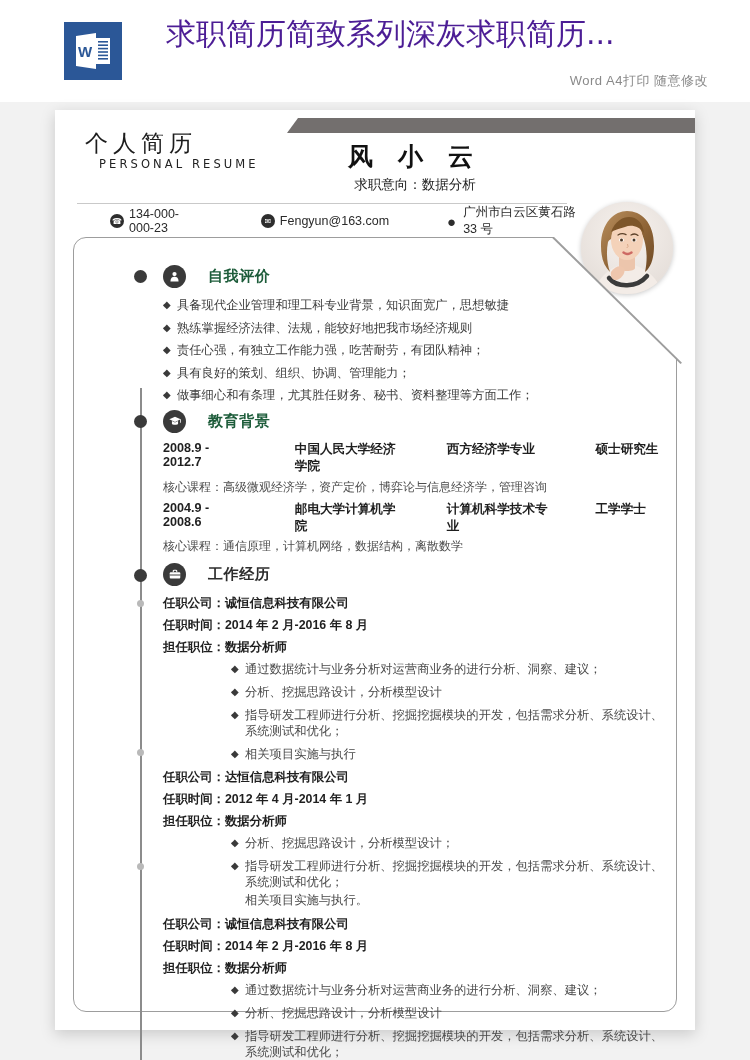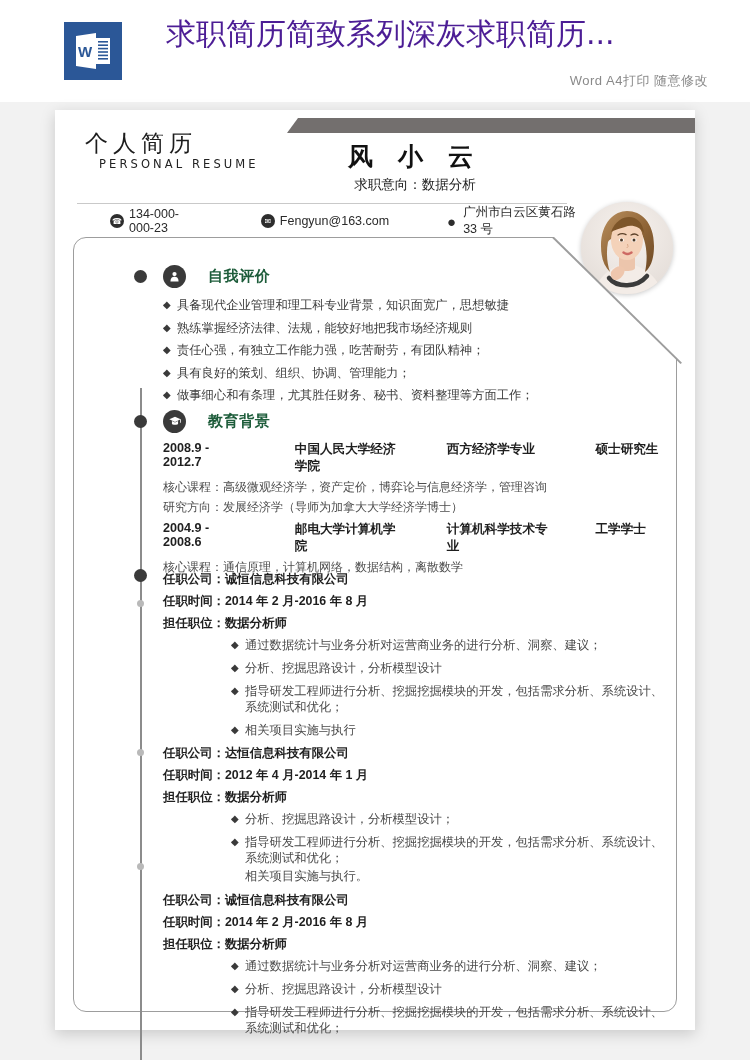--- a/index.html
+++ b/index.html
@@ -341,35 +341,44 @@
     </div>
 
     <div style="margin-top:8px;">
       <div class="edu-row">
         <span class="c-date">2008.9 - 2012.7</span>
         <span class="c-school">中国人民大学经济学院</span>
         <span class="c-major">西方经济学专业</span>
         <span class="c-degree">硕士研究生</span>
       </div>
       <div class="edu-note">核心课程：高级微观经济学，资产定价，博弈论与信息经济学，管理咨询</div>
-      <div class="edu-note">研究方向：发展经济学（导师为加拿大大学经济学博士）</div>
     </div>
 
     <div style="margin-top:5px;">
       <div class="edu-row">
         <span class="c-date">2004.9 - 2008.6</span>
         <span class="c-school">邮电大学计算机学院</span>
         <span class="c-major">计算机科学技术专业</span>
         <span class="c-degree">工学学士</span>
       </div>
       <div class="edu-note">核心课程：通信原理，计算机网络，数据结构，离散数学</div>
     </div>
   </div>
 
   <div class="section" style="top:452px; width:510px;">
+    <div class="sec-head">
+      <span class="sec-ico">
+        <svg width="14" height="14" viewBox="0 0 16 16" aria-hidden="true">
+          <rect x="2" y="6" width="12" height="7" rx="1" fill="#ffffff"></rect>
+          <path d="M6 6 L6 4.4 C6 3.9 6.4 3.6 7 3.6 L9 3.6 C9.6 3.6 10 3.9 10 4.4 L10 6" stroke="#ffffff" stroke-width="1.2" fill="none"></path>
+          <rect x="2" y="8.6" width="12" height="1.1" fill="#3a3a3a"></rect>
+        </svg>
+      </span>
+      <span class="sec-title dark">工作经历</span>
+    </div>
 
     <div class="job" style="margin-top:9px;">
       <div class="job-line">任职公司：诚恒信息科技有限公司</div>
       <div class="job-line">任职时间：2014 年 2 月-2016 年 8 月</div>
       <div class="job-line">担任职位：数据分析师</div>
       <div class="job-bullets">
         <div class="brow">
           <span class="dia">◆</span>
           <span class="btxt">通过数据统计与业务分析对运营商业务的进行分析、洞察、建议；</span>
         </div>

